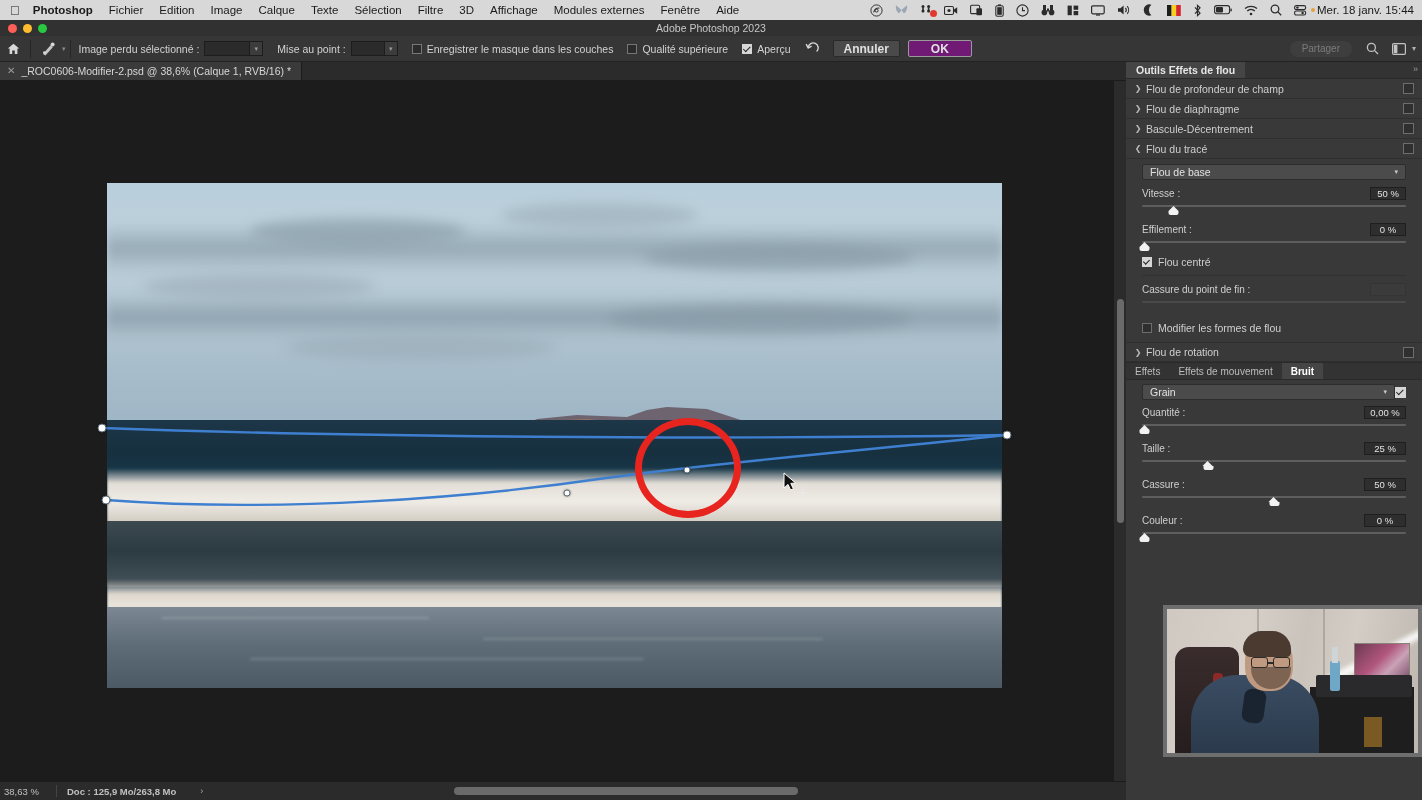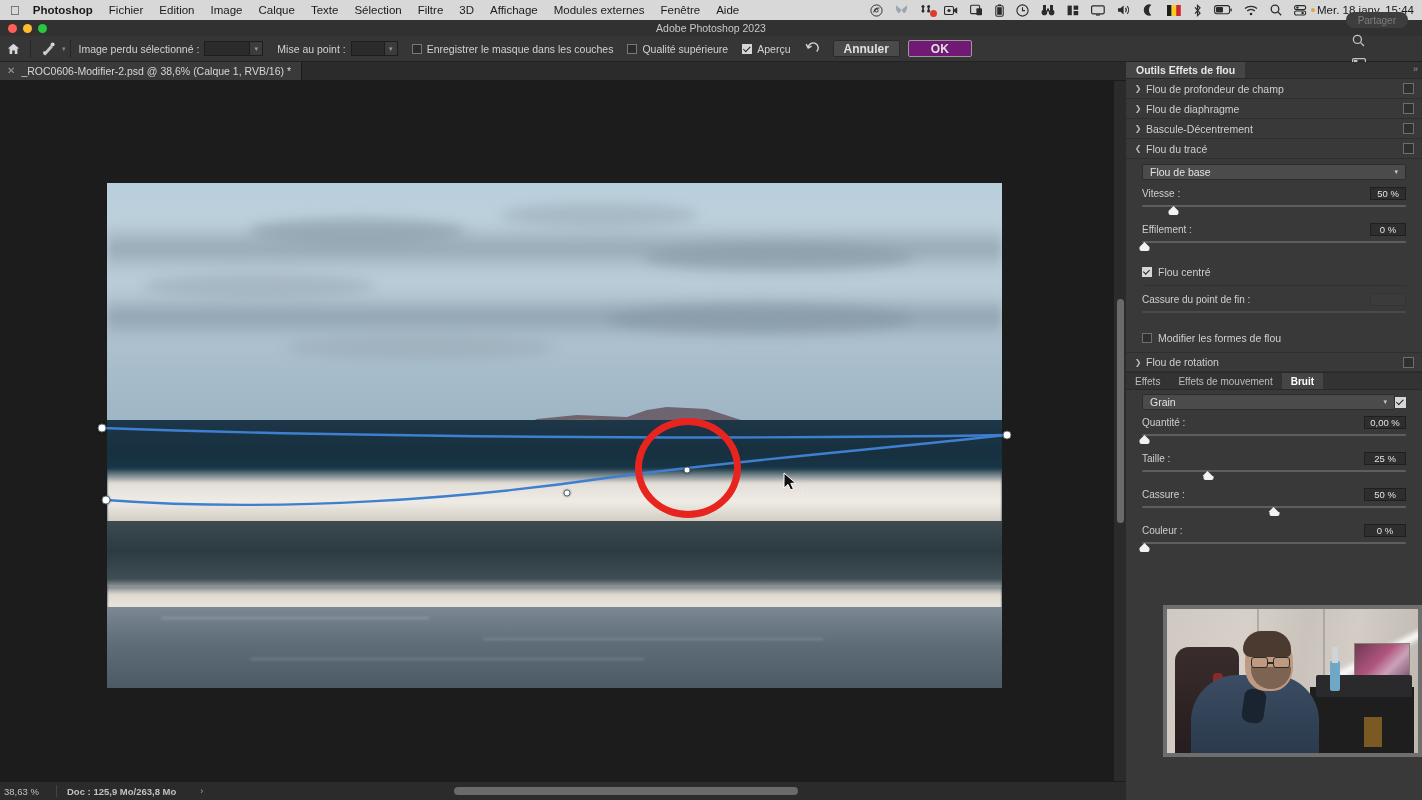--- a/index.html
+++ b/index.html
@@ -84,21 +84,21 @@
   }
   .obar-btn {
     height:17px; min-width:56px; padding:0 10px;
     display:flex; align-items:center; justify-content:center;
     font-size:12px; color:#e0e0e0;
     background:#4a4a4a; border:1px solid #2a2a2a; border-radius:2px;
     margin-left:8px;
     font-weight:bold;
   }
   .obar-btn.primary { background:#701a75; border:1px solid #9a9a9a; min-width:64px; }
-  .obar-right { margin-left:auto; display:flex; align-items:flex-start; padding-right:6px;flex-direction:column; }
+  .obar-right { margin-left:auto; display:flex; align-items:center; padding-right:6px; }
   .share-btn {
     height:16px; padding:0 12px; border-radius:8px; background:#3e3e3e;
     color:#7c7c7c; font-size:10px; display:flex; align-items:center;
     margin-right:8px;
   }
 
   
   .tabstrip {
     position:absolute; left:0; top:62px; width:1126px; height:19px;
     background:#2b2b2b; border-bottom:1px solid #1c1c1c;
@@ -291,21 +291,21 @@
   .knob:before {
     content:""; position:absolute; left:0; top:0;
     border-left:5.5px solid transparent; border-right:5.5px solid transparent;
     border-bottom:5px solid #f2f2f2;
   }
   .knob:after {
     content:""; position:absolute; left:0.5px; top:4.5px;
     width:10px; height:4.5px; background:#f2f2f2; border-radius:0 0 2px 2px;
   }
 
-  .inline-chk-row { display:flex; align-items:center; margin-top:14px; }
+  .inline-chk-row { display:flex; align-items:center; margin-top:4px; }
   .sm-chk {
     width:10px; height:10px; border:1px solid #6d6d6d; background:#2f2f2f;
     margin-right:6px; flex:none; display:flex; align-items:center; justify-content:center;
   }
   .sm-chk.on { background:#d6d6d6; border-color:#d6d6d6; }
   .sm-chk.on:after {
     content:""; width:5px; height:2.6px;
     border-left:1.5px solid #222; border-bottom:1.5px solid #222;
     transform:rotate(-45deg) translate(0,-1px);
   }

